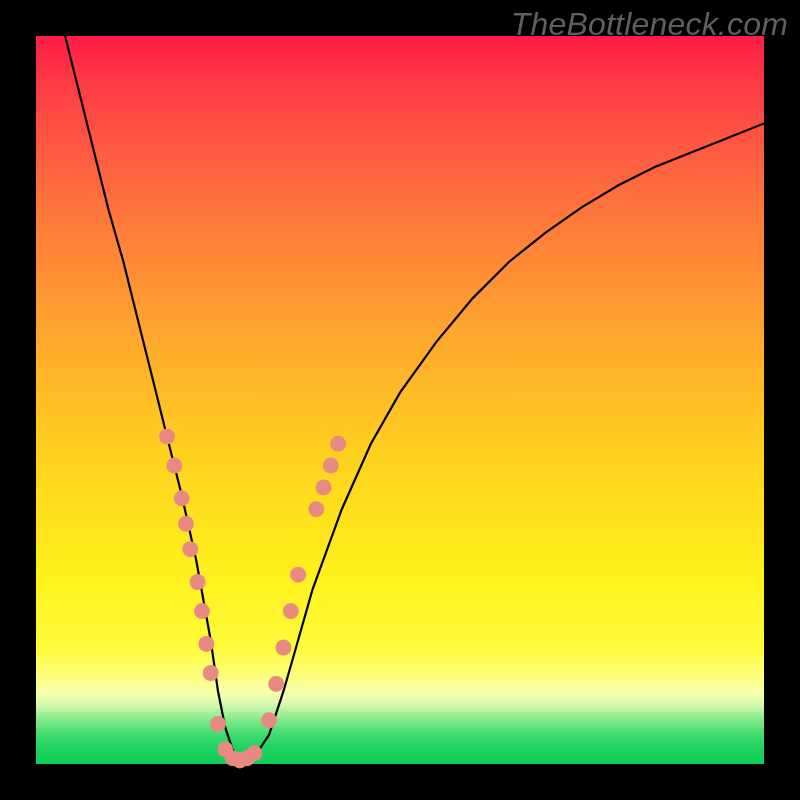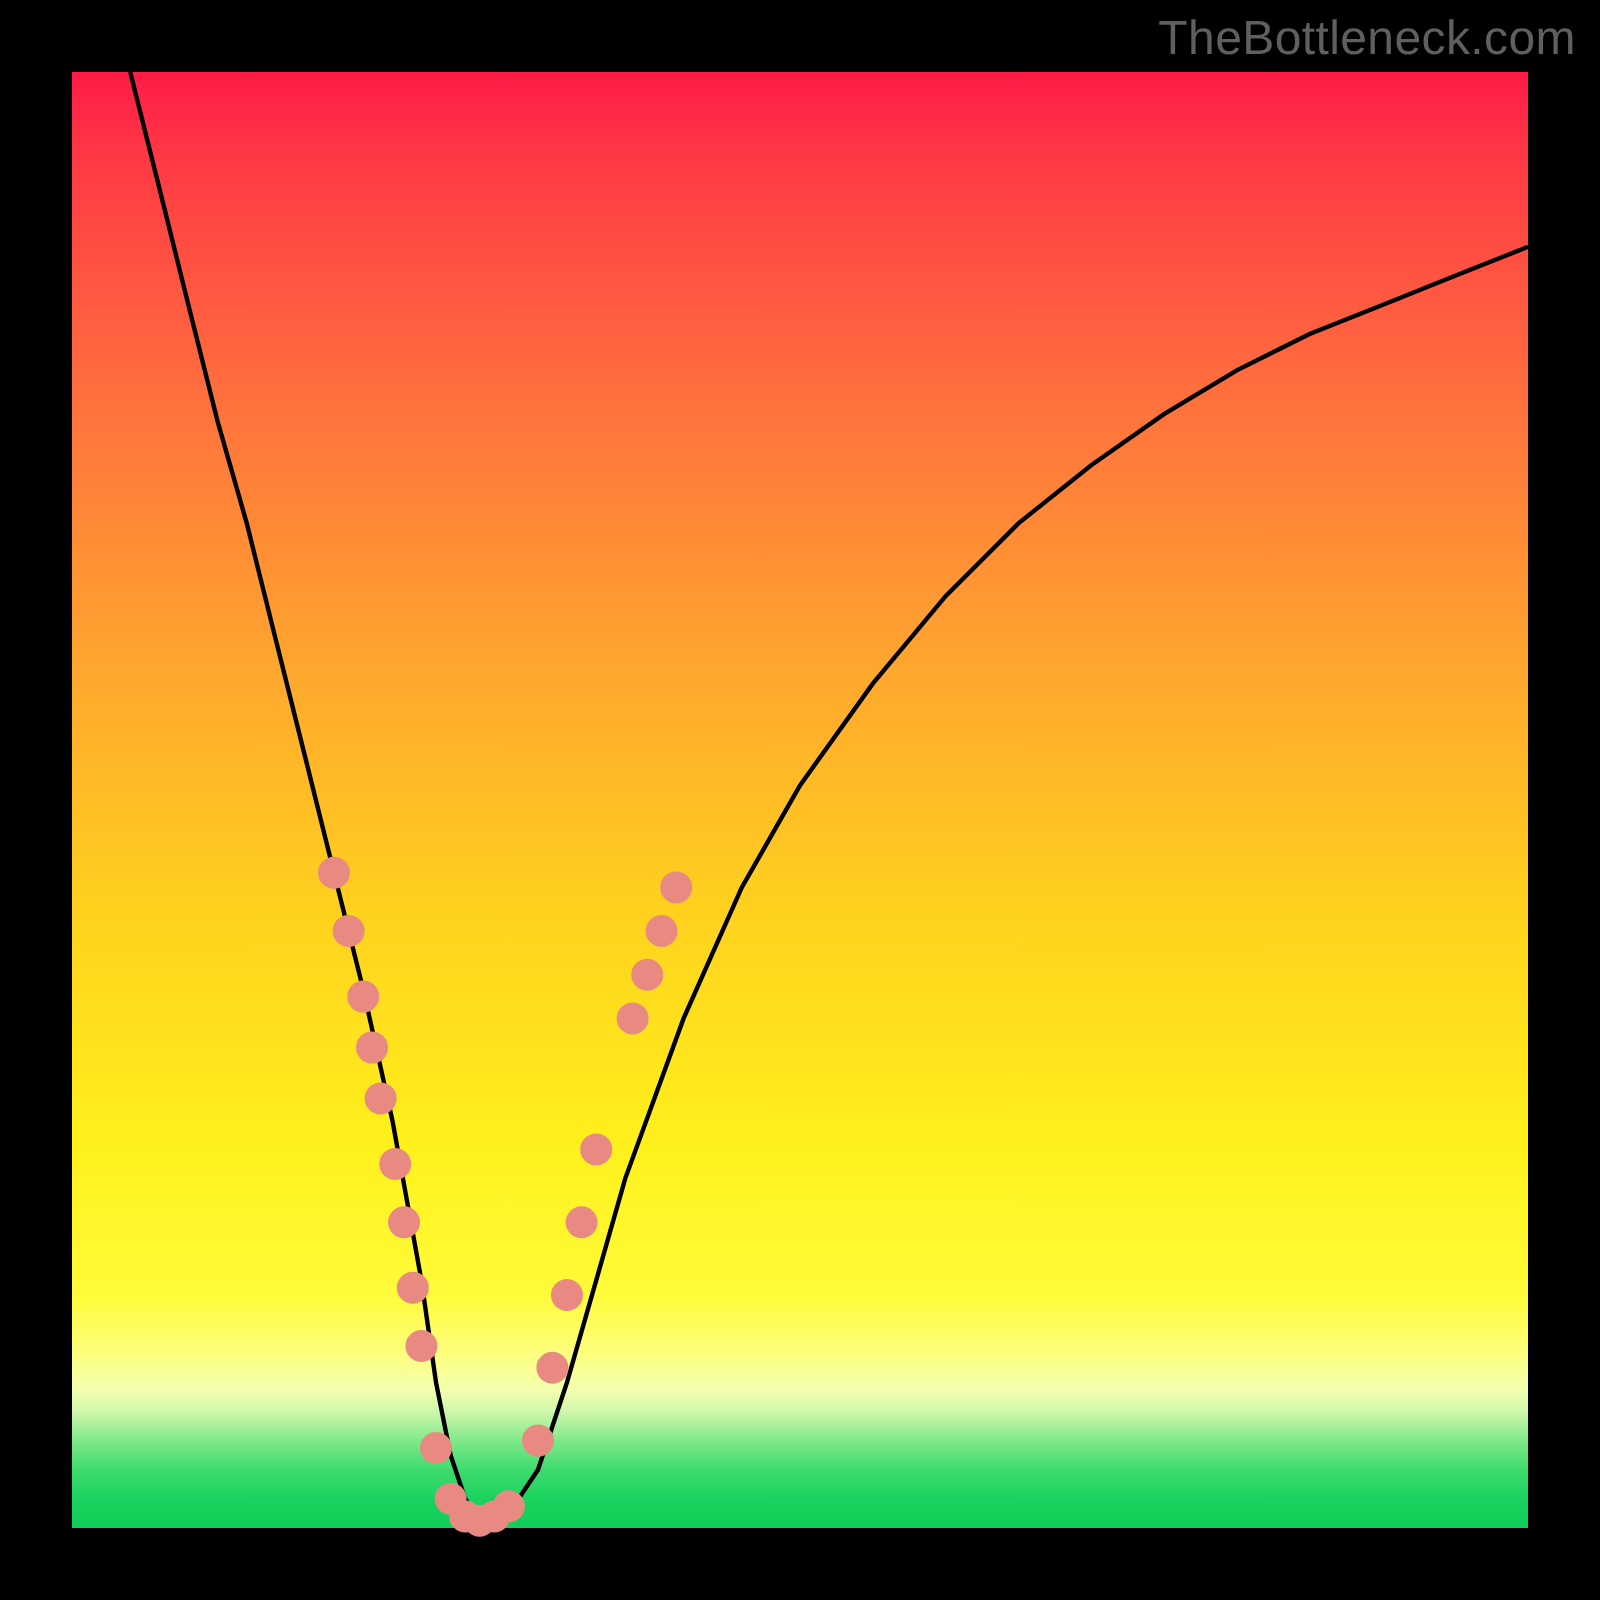--- a/index.html
+++ b/index.html
@@ -32,25 +32,26 @@
       #3edb6e 96%,
       #1bd25f 98%,
       #0ecf58 100%
     );
   }
   .watermark {
     position: absolute;
     top: 6px;
     right: 12px;
     color: #5f5f5f;
-    font-size: 24px;
+    font-size: 32px;
     letter-spacing: 0.2px;
     font-weight: 400;
     z-index: 5;
     user-select: none;
+    font-style: italic;
   }
   svg.plot {
     position: absolute;
     left: 0;
     top: 0;
     width: 728px;
     height: 728px;
     overflow: visible;
   }
 </style>

